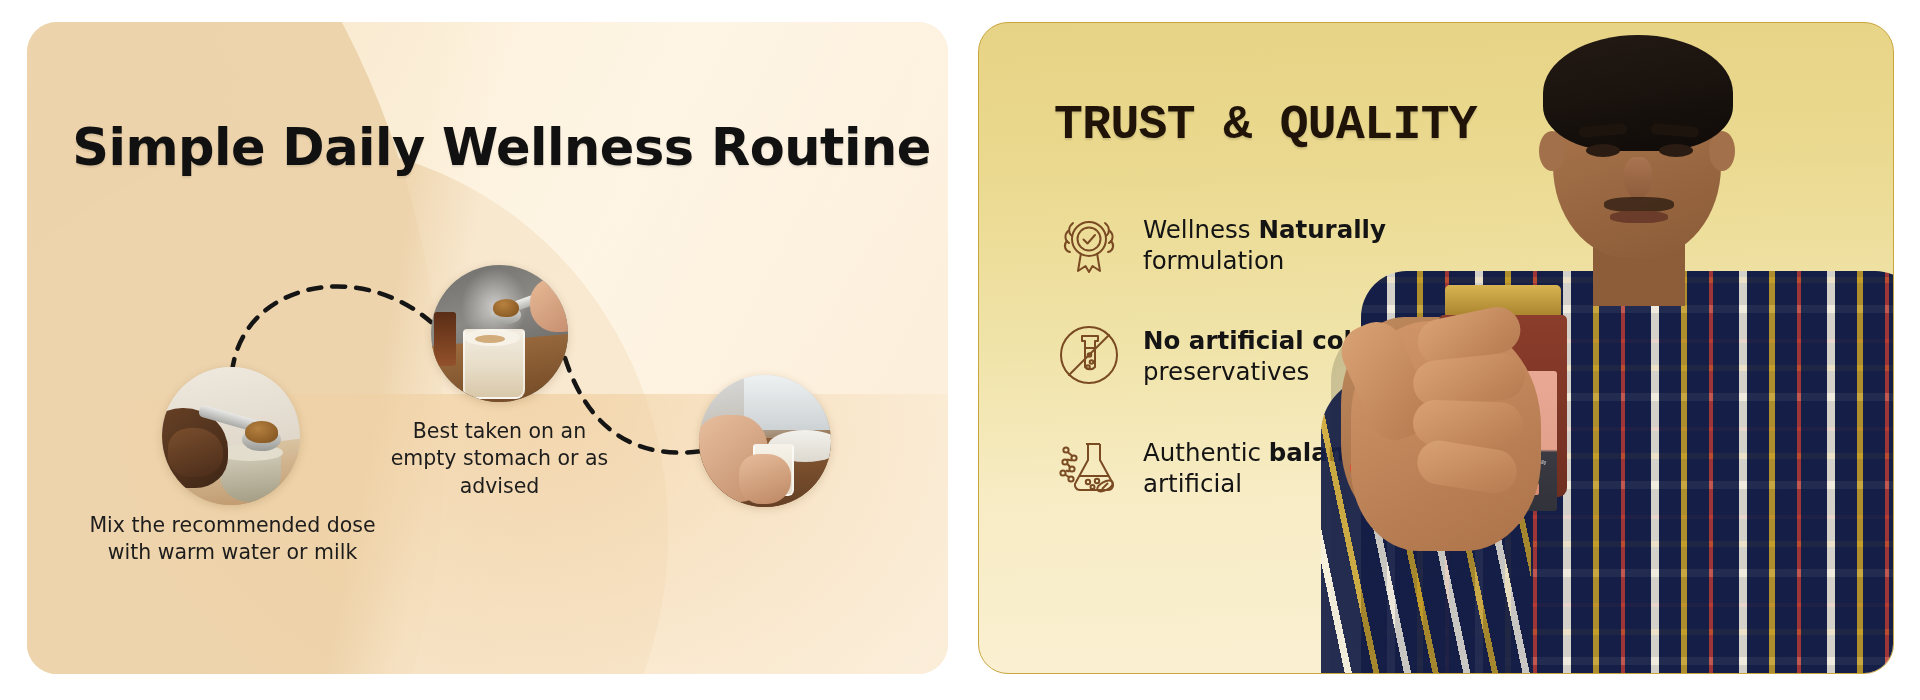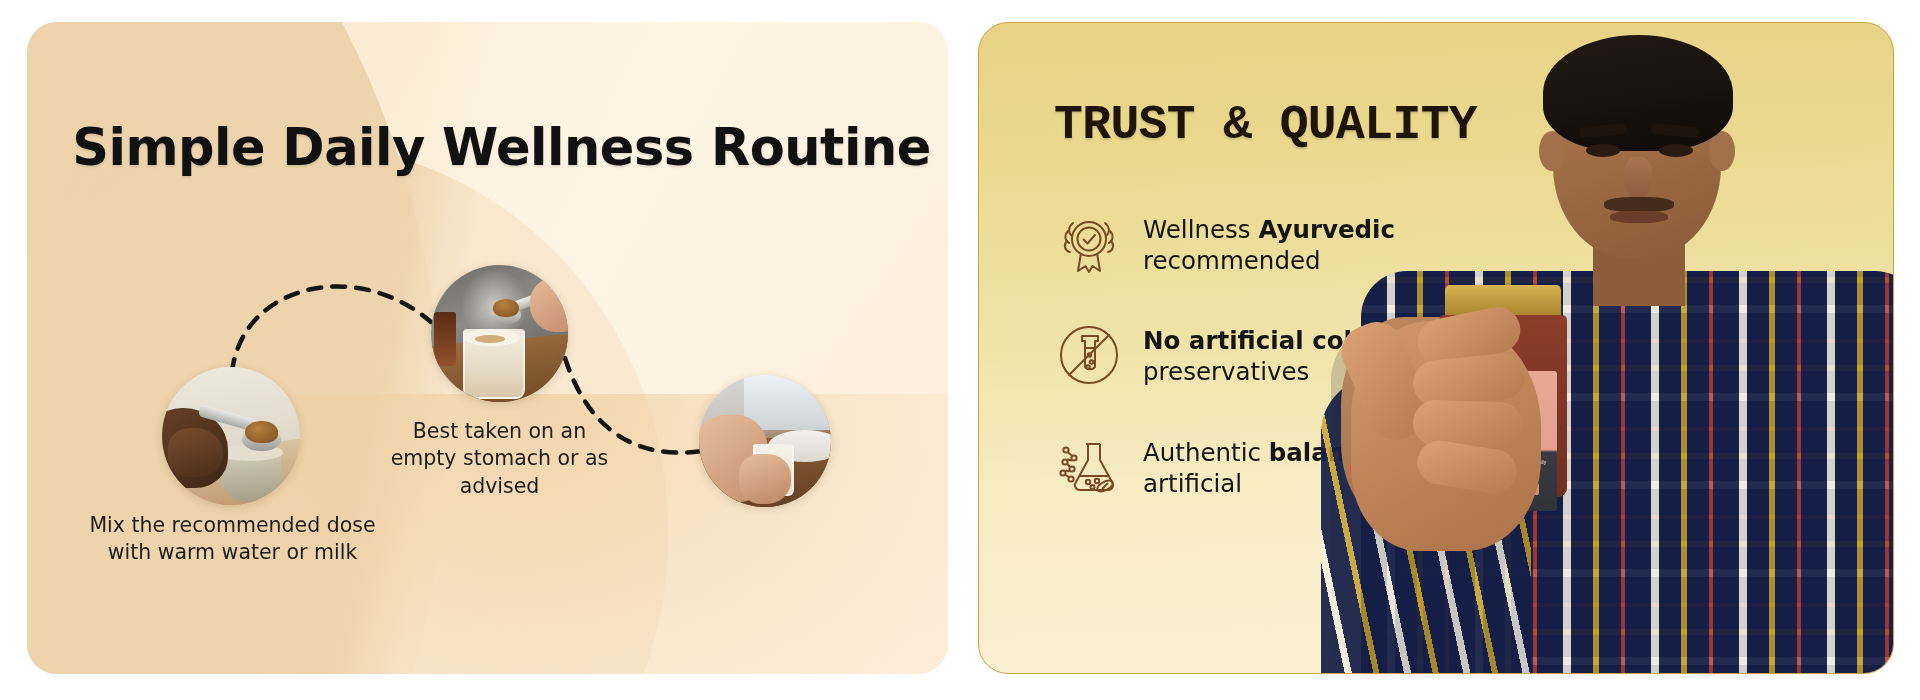--- a/index.html
+++ b/index.html
@@ -241,21 +241,21 @@
           <path d="M29.5 30.5 L33.5 34.5 L41 26" stroke-linecap="round" stroke-linejoin="round"></path>
           <path d="M19 14 C14 18, 14 24, 18 27" stroke-linecap="round"></path>
           <path d="M14 22 C10 26, 11 32, 15 34" stroke-linecap="round"></path>
           <path d="M13 32 C9 36, 11 42, 16 43" stroke-linecap="round"></path>
           <path d="M51 14 C56 18, 56 24, 52 27" stroke-linecap="round"></path>
           <path d="M56 22 C60 26, 59 32, 55 34" stroke-linecap="round"></path>
           <path d="M57 32 C61 36, 59 42, 54 43" stroke-linecap="round"></path>
           <path d="M27 44 L24 62 L31.5 57 L35 63 L38.5 57 L46 62 L43 44" stroke-linejoin="round"></path>
         </svg>
       </span>
-      <span class="f-text"><span>Wellness </span><b>Ayurvedic</b><span> recommended</span></span>
+      <span class="f-text"><span>Wellness </span><b>Naturally</b><span> formulation</span></span>
     </div>
 
     <div class="feature f2">
       <span class="f-icon">
         <svg viewBox="0 0 70 70" width="70" height="70" fill="none" stroke="currentColor" stroke-width="2">
           <circle cx="35" cy="35" r="28"></circle>
           <line x1="15" y1="55" x2="55" y2="15" stroke-linecap="round"></line>
           <path d="M28 16 L44 16 L44 21 L41 21 L41 47 A6.5 6.5 0 0 1 31 47 L31 21 L28 21 Z" stroke-linejoin="round"></path>
           <line x1="31" y1="28" x2="41" y2="28"></line>
           <circle cx="35.5" cy="35" r="1.8"></circle>

